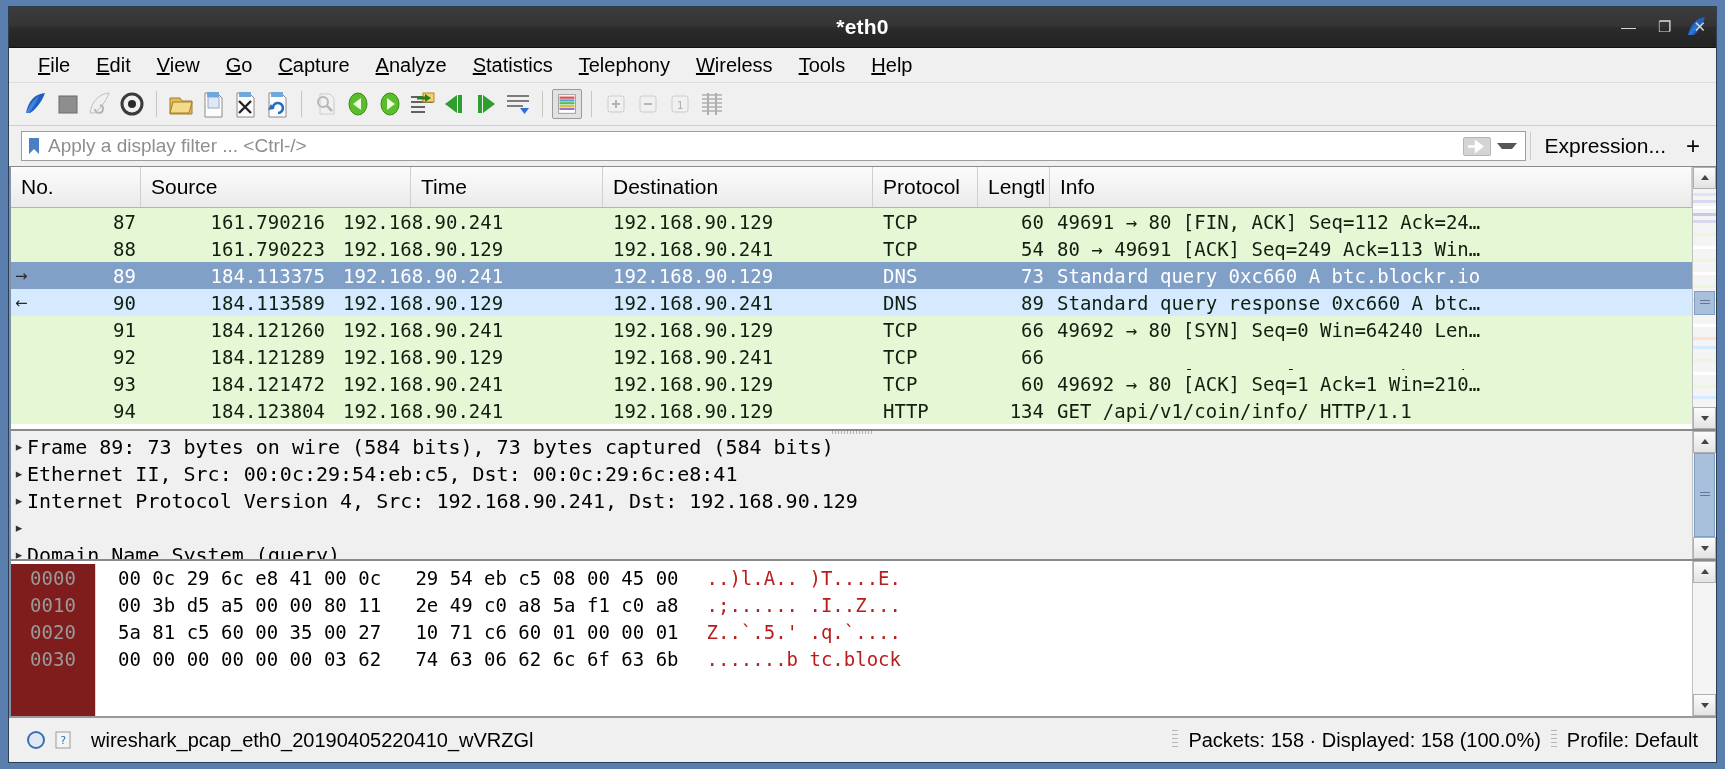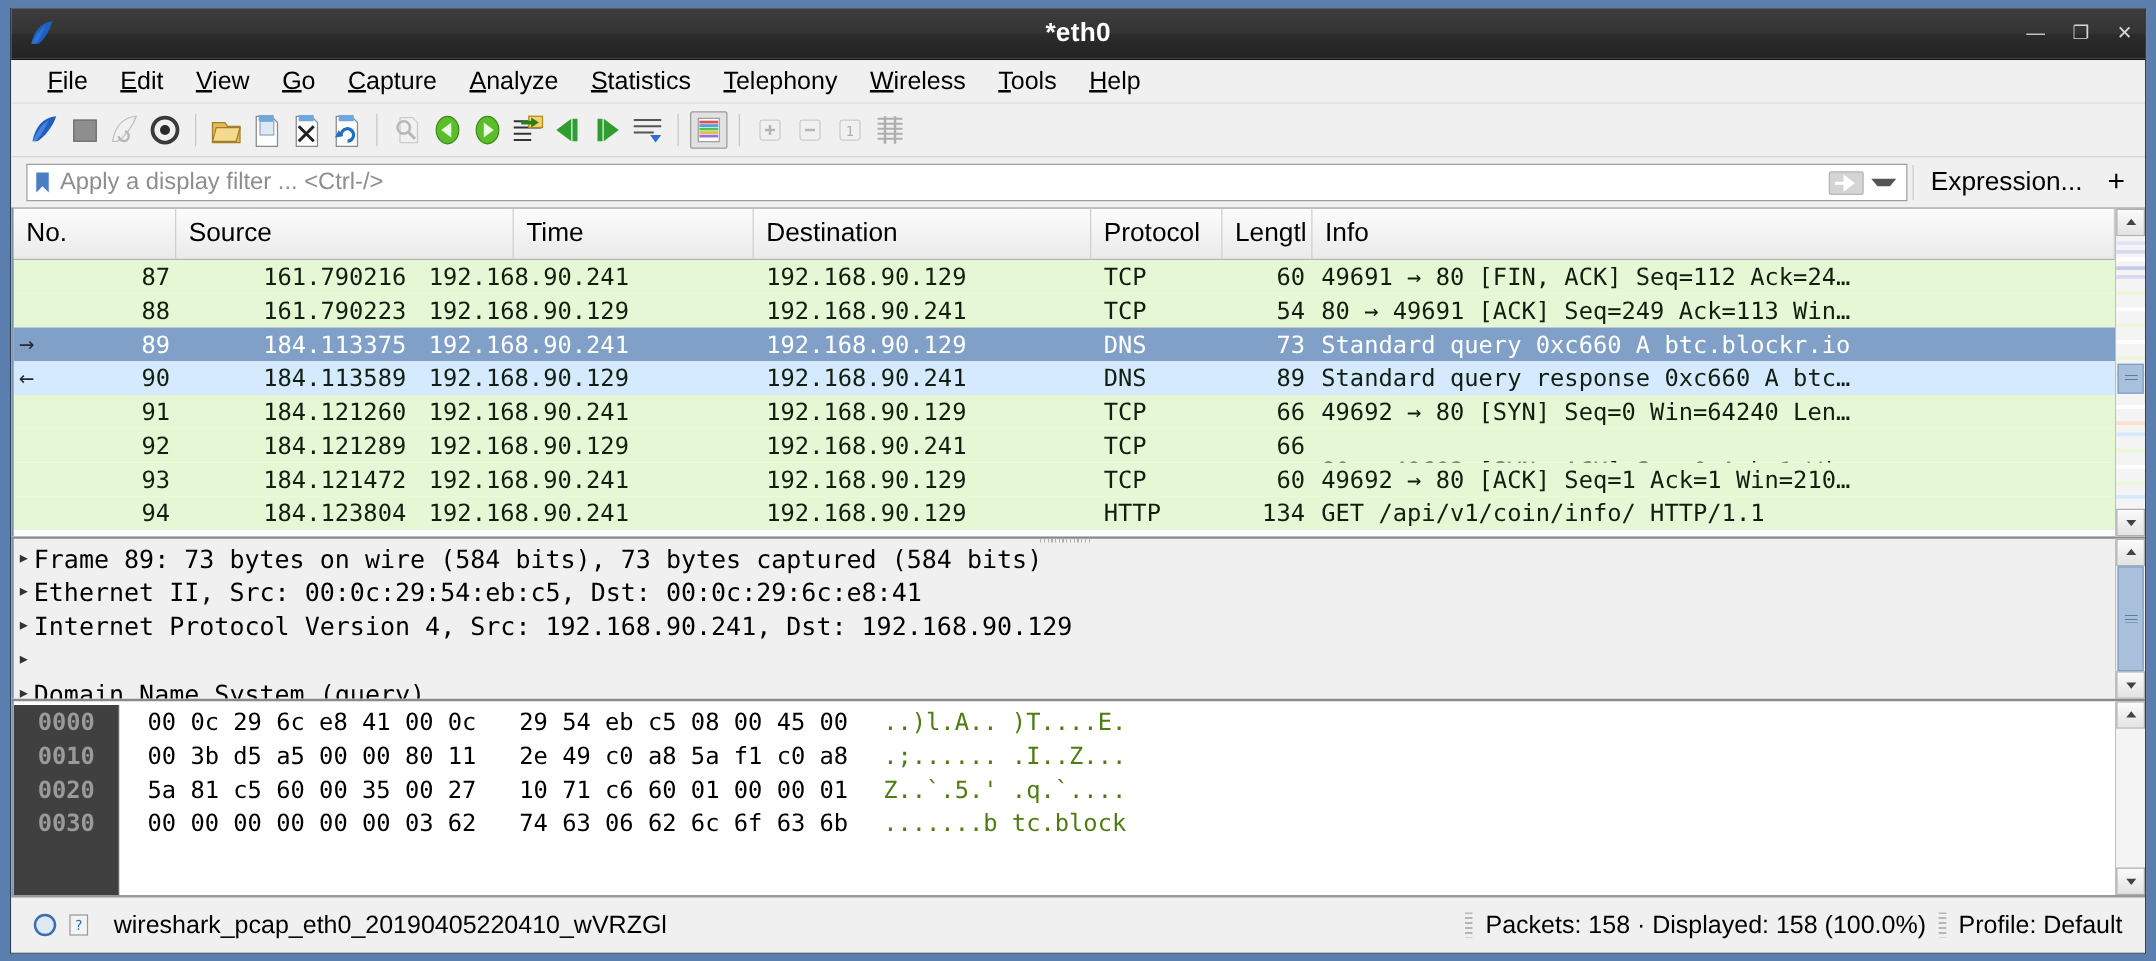--- a/index.html
+++ b/index.html
@@ -15,21 +15,21 @@
     background:#f0f0f0;
     border:1px solid #2c3e52;
     box-sizing:border-box;
     display:flex;flex-direction:column;
   }
   
   #titlebar{
     height:40px;flex:0 0 40px;position:relative;
     background:linear-gradient(to bottom,#3c3c3c 0%,#343434 48%,#2b2b2b 52%,#232323 100%);
     border-bottom:1px solid #111;
-    display:flex;align-items:center;
+    display:flex;align-items:center;justify-content:flex-end;
   }
   #titlebar .app-icon{width:40px;height:40px;position:relative;flex:0 0 40px;margin-left:4px;}
   #titlebar .title{
     position:absolute;left:0;right:0;text-align:center;
     color:#ffffff;font-size:21px;font-weight:bold;
     font-family:"Liberation Sans",sans-serif;
     letter-spacing:0.2px;
   }
   #titlebar .winbtns{position:absolute;right:10px;display:flex;gap:22px;align-items:center;}
   #titlebar .winbtns span{color:#d6d6d6;font-size:15px;line-height:14px;cursor:default;}
@@ -171,31 +171,30 @@
     background:repeating-linear-gradient(to right,#b0b0b0 0 1px,transparent 1px 3px);
   }
   
   #bytepane{
     flex:1 1 auto;display:flex;min-height:0;
     border-top:2px solid #8a8a8a;background:#ffffff;
     border-left:2px solid #7f93ad;position:relative;
   }
   .bmain{flex:1 1 auto;min-width:0;overflow:hidden;display:flex;padding-top:3px;}
   .offsetcol{
-    width:85px;flex:0 0 85px;background:#404040;border-right:1px solid #d8d8d8;
+    width:85px;flex:0 0 85px;background:#7f1d1d;border-right:1px solid #d8d8d8;
     box-sizing:border-box;
-    font-weight:bold;
   }
   .brow{
     height:27px;display:flex;align-items:center;font-size:19px;
     font-family:"DejaVu Sans Mono","Liberation Mono",monospace;white-space:pre;
   }
   .offsetcol .brow{color:#9a9a9a;justify-content:center;}
   .hexcol{padding-left:22px;color:#000;}
-  .asciicol{padding-left:28px;color:#4d7c0f;}
+  .asciicol{padding-left:28px;color:#b91c1c;}
   
   #statusbar{
     flex:0 0 44px;height:44px;display:flex;align-items:center;
     background:#f0f0f0;border-top:2px solid #9a9a9a;font-size:20px;color:#000;
   }
   .sb-icon{width:22px;height:22px;margin-left:16px;position:relative;flex:0 0 22px;}
   .sb-expert{
     width:16px;height:18px;margin-left:8px;flex:0 0 16px;position:relative;
   }
   #sb-file{margin-left:20px;white-space:nowrap;}

